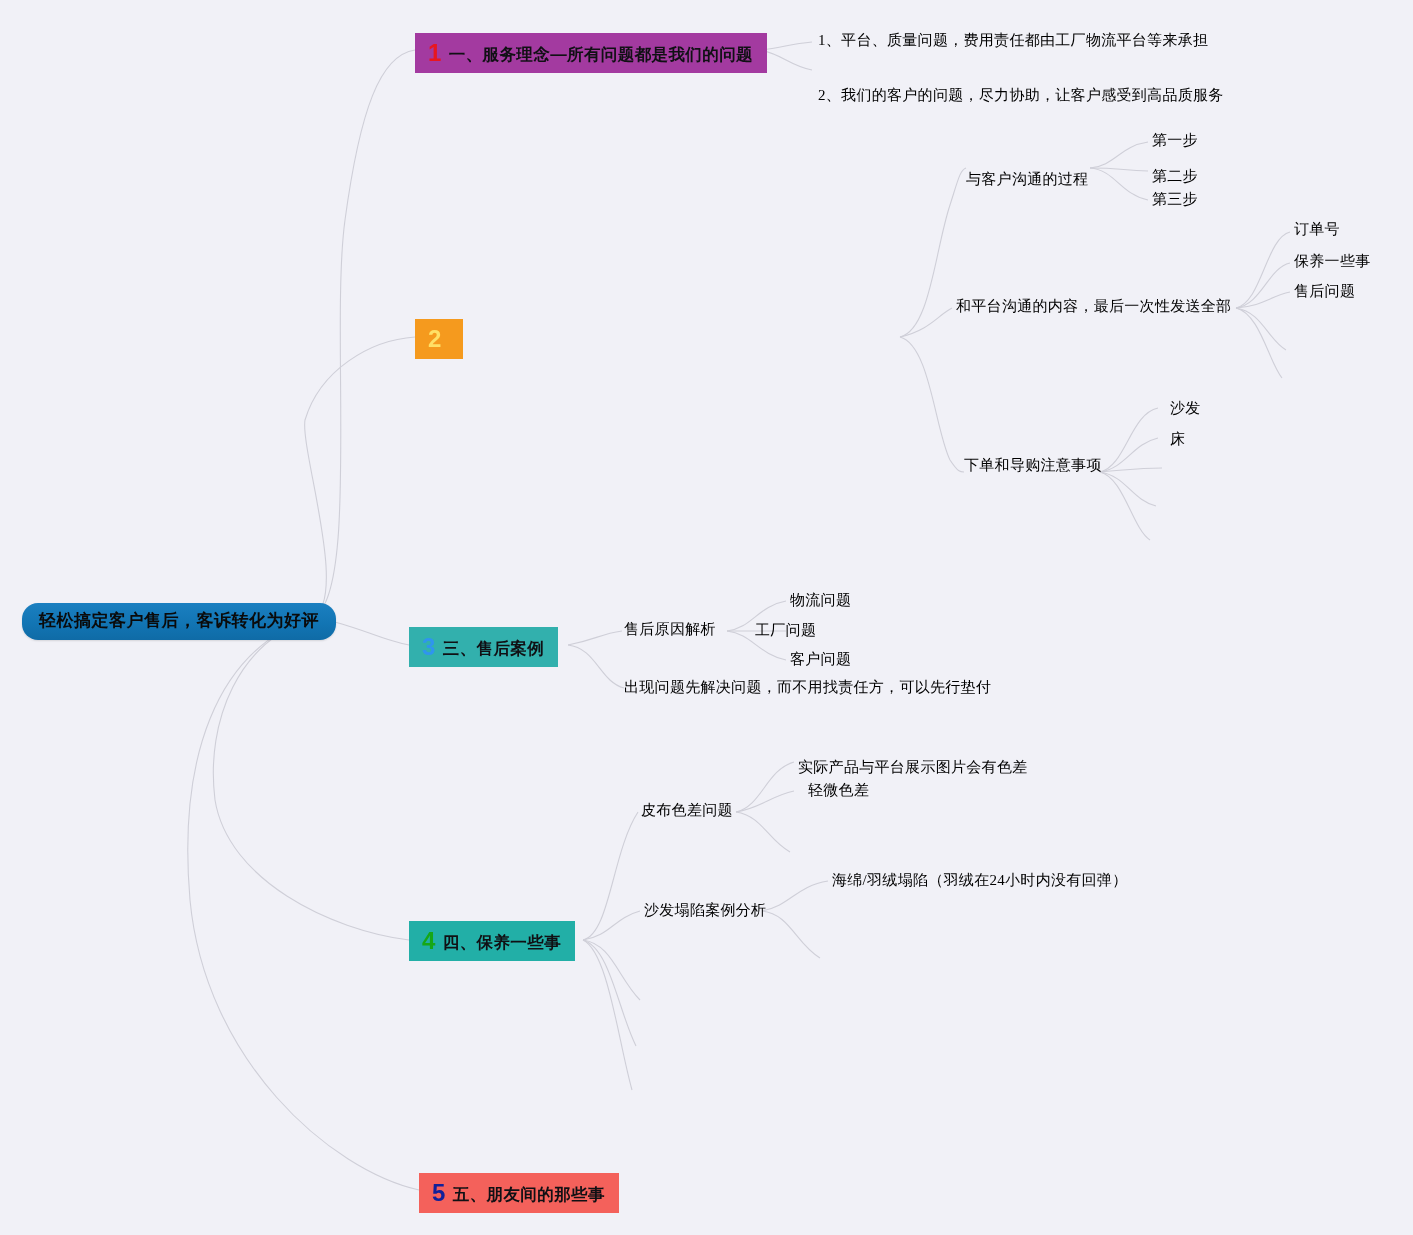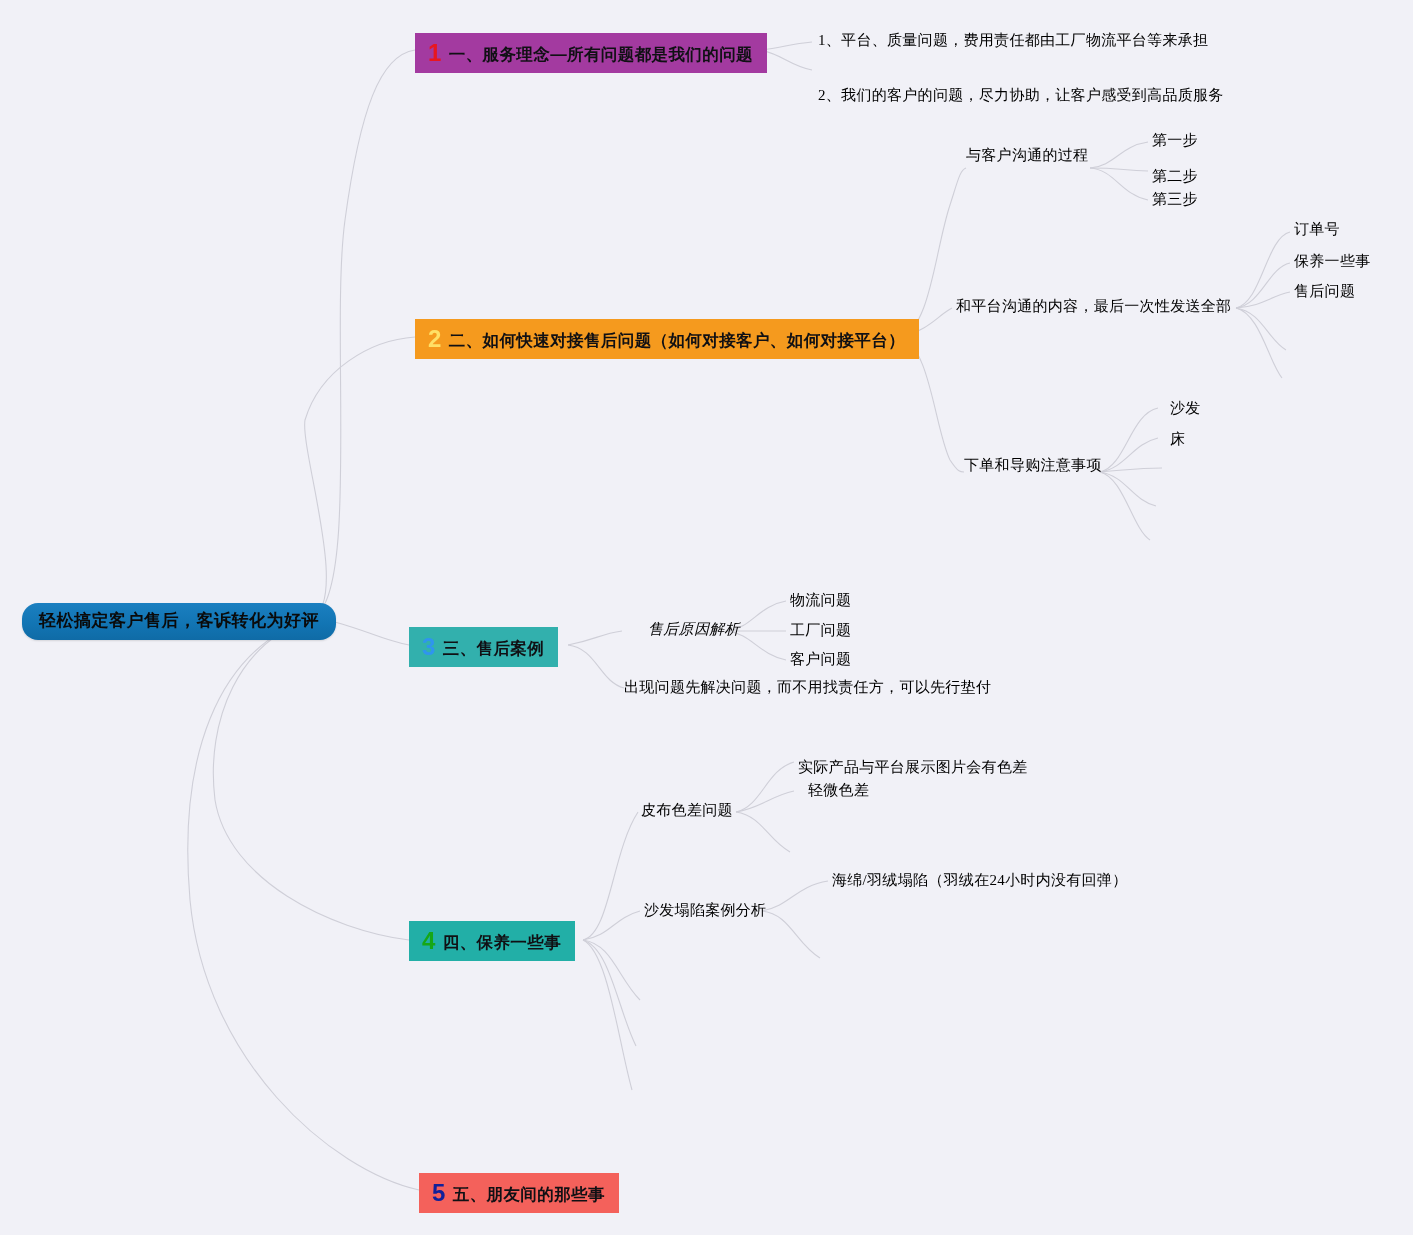--- a/index.html
+++ b/index.html
@@ -154,44 +154,43 @@
 
   <div class="node branch b1">
     <span class="num">1</span>
     <span>一、服务理念—所有问题都是我们的问题</span>
   </div>
   <div class="node leaf" style="left:818px; top:33px;">1、平台、质量问题，费用责任都由工厂物流平台等来承担</div>
   <div class="node leaf" style="left:818px; top:62px;margin-top:26px;">2、我们的客户的问题，尽力协助，让客户感受到高品质服务</div>
 
   <div class="node branch b2">
     <span class="num">2</span>
-    <span>二、如何快速对接售后问题（如何对接客户、如何对接平台）</span>
-  </div>
-
-  <div class="node leaf" style="left:966px; top:148px;">与客户沟通的过程</div>
+  </div>
+
+  <div class="node leaf" style="left:966px; top:172px;">与客户沟通的过程</div>
   <div class="node leaf" style="left:1152px; top:133px;">第一步</div>
   <div class="node leaf" style="left:1152px; top:163px;margin-top:6px;">第二步</div>
   <div class="node leaf" style="left:1152px; top:192px;">第三步</div>
 
   <div class="node leaf" style="left:956px; top:299px;">和平台沟通的内容，最后一次性发送全部</div>
   <div class="node leaf" style="left:1294px; top:222px;">订单号</div>
   <div class="node leaf" style="left:1294px; top:254px;">保养一些事</div>
   <div class="node leaf" style="left:1294px; top:284px;">售后问题</div>
 
   <div class="node leaf" style="left:964px; top:458px;">下单和导购注意事项</div>
   <div class="node leaf" style="left:1170px; top:401px;">沙发</div>
   <div class="node leaf" style="left:1170px; top:432px;">床</div>
 
   <div class="node branch b3">
     <span class="num">3</span>
     <span>三、售后案例</span>
   </div>
-  <div class="node leaf" style="left:648px; top:622px;font-style:italic;">售后原因解析</div>
+  <div class="node leaf" style="left:624px; top:622px;">售后原因解析</div>
   <div class="node leaf" style="left:790px; top:593px;">物流问题</div>
-  <div class="node leaf" style="left:790px; top:623px;text-align:center;">工厂问题</div>
+  <div class="node leaf" style="left:755px; top:623px;text-align:center;">工厂问题</div>
   <div class="node leaf" style="left:790px; top:652px;">客户问题</div>
   <div class="node leaf" style="left:624px; top:680px;">出现问题先解决问题，而不用找责任方，可以先行垫付</div>
 
   <div class="node branch b4">
     <span class="num">4</span>
     <span>四、保养一些事</span>
   </div>
   <div class="node leaf" style="left:641px; top:803px;">皮布色差问题</div>
   <div class="node leaf" style="left:798px; top:760px;">实际产品与平台展示图片会有色差</div>
   <div class="node leaf" style="left:798px; top:783px;margin-left:10px;">轻微色差</div>

